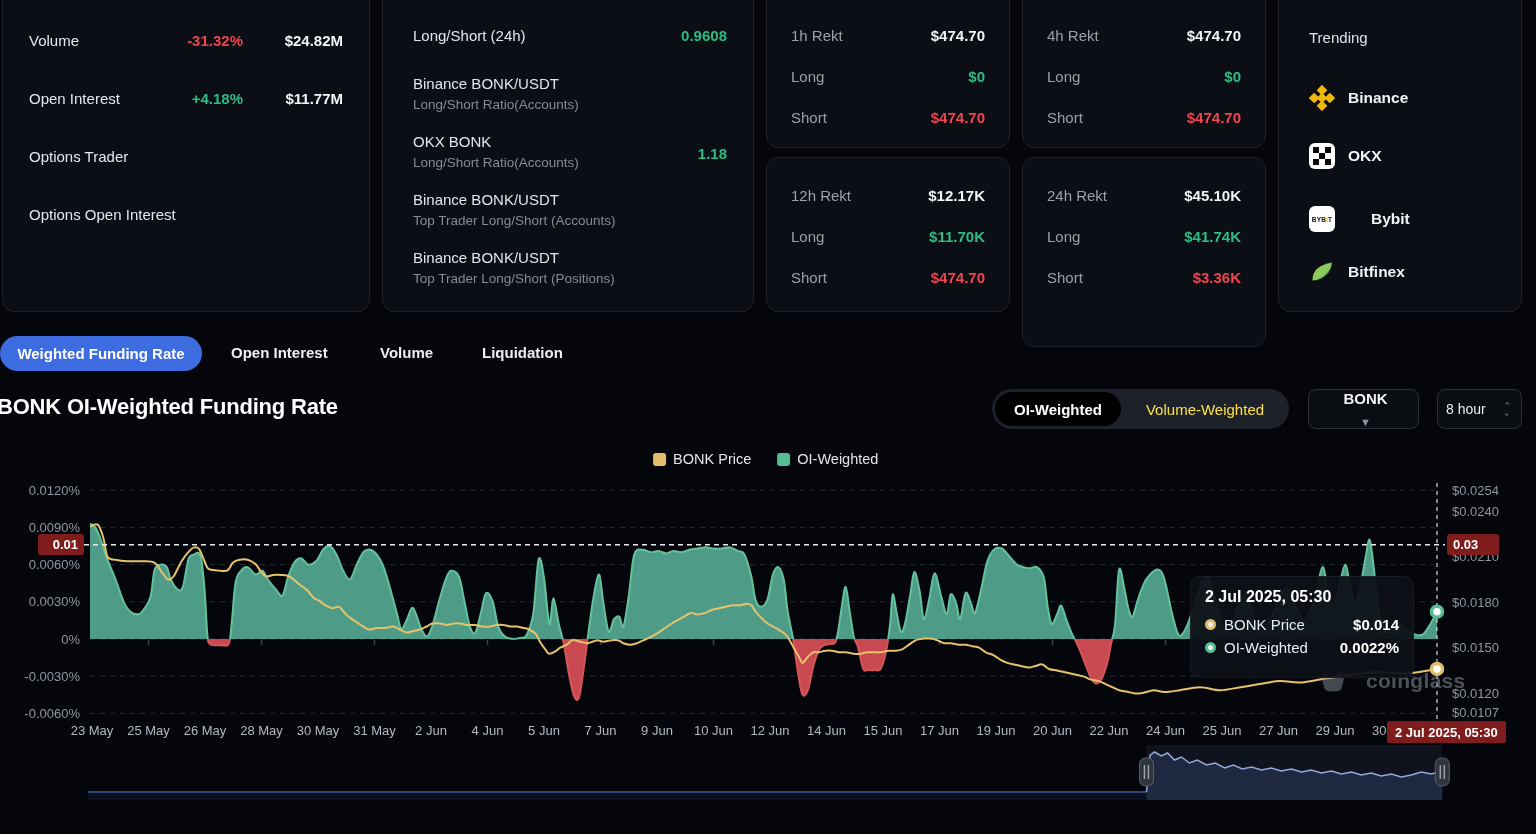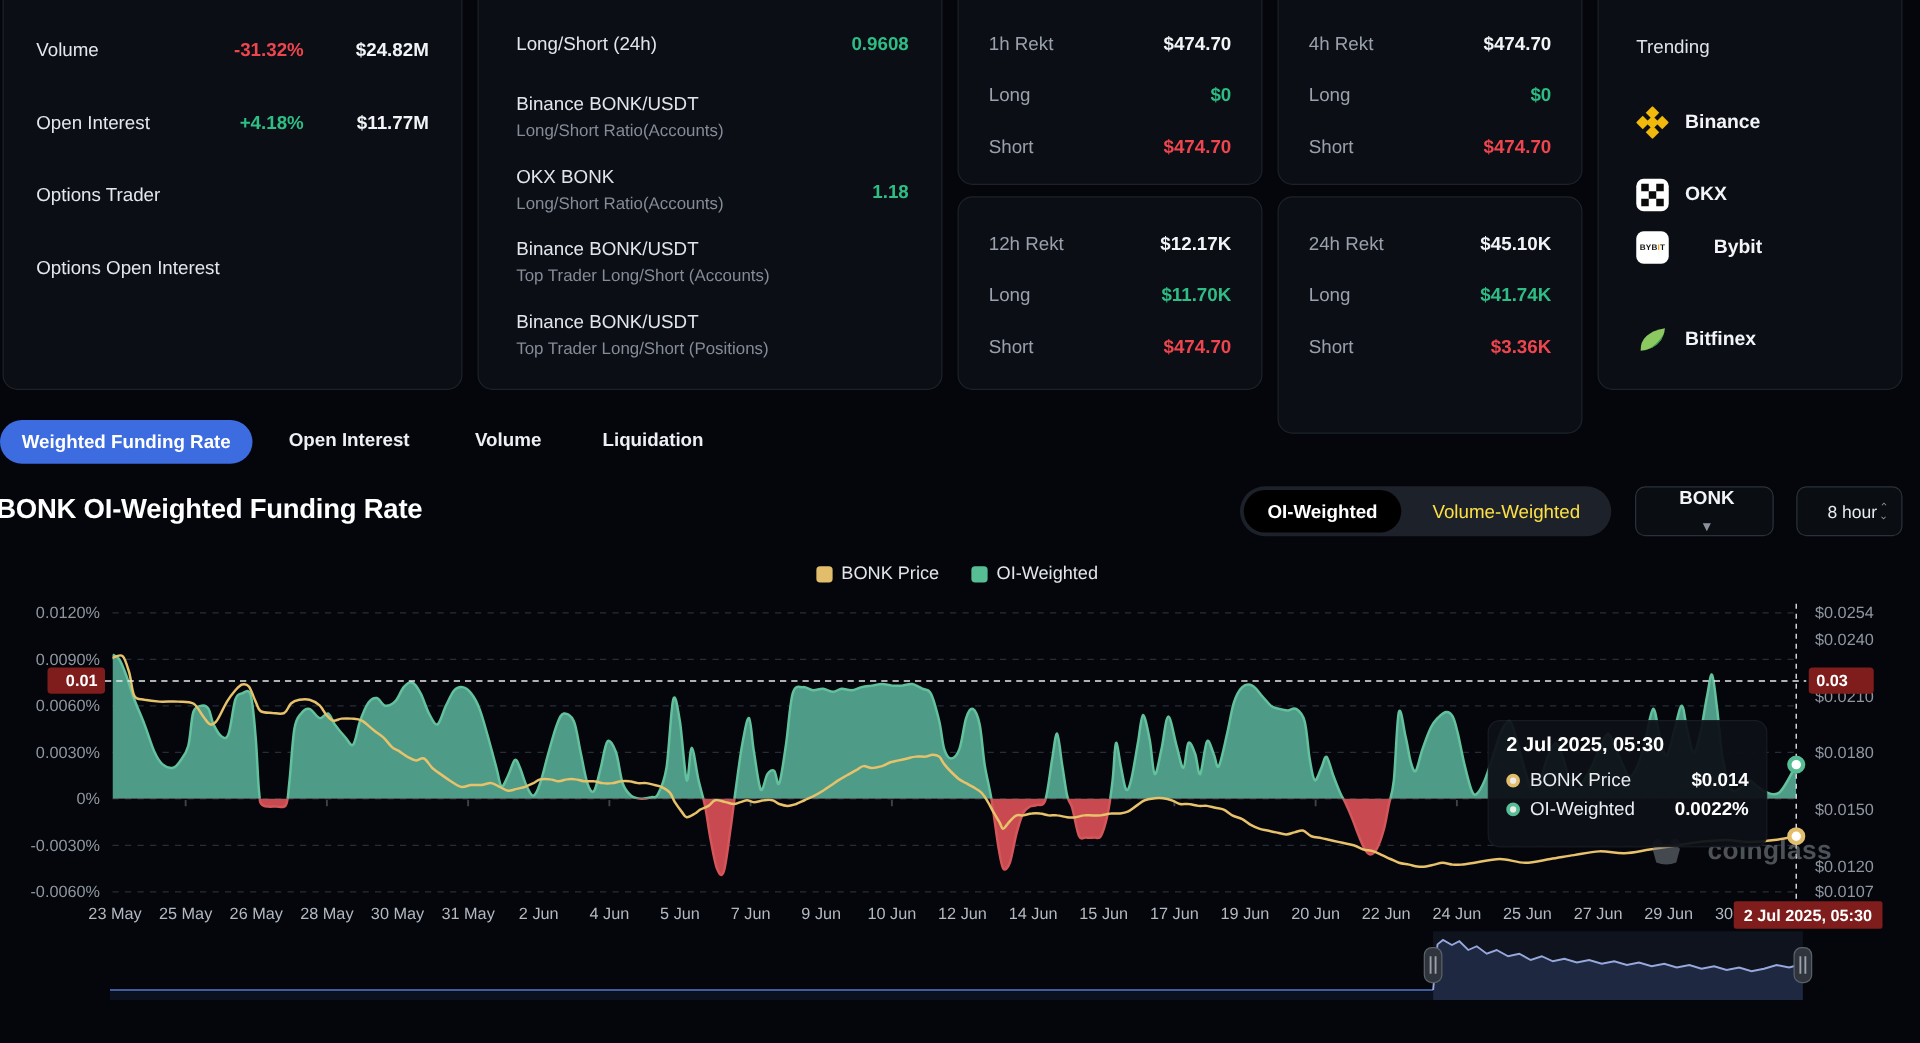--- a/index.html
+++ b/index.html
@@ -46,21 +46,21 @@
   .tab-item { position:absolute; top:344px; color:#eceff3; font-size:15px; font-weight:bold; cursor:pointer; }
 
   
   .chart-title { position:absolute; left:-3px; top:394px; color:#fff; font-size:22px; font-weight:bold; letter-spacing:-0.2px; }
   .toggle { position:absolute; left:992px; top:389px; width:297px; height:40px; background:#1d2129; border-radius:20px; display:flex; align-items:center; }
   .toggle-seg { height:34px; margin:0 3px; border-radius:17px; display:flex; align-items:center; justify-content:center; font-size:15px; cursor:pointer; }
   .toggle-active { background:#000; color:#fff; width:126px; font-weight:bold; }
   .toggle-inactive { color:#fde047; width:156px; }
   .select { position:absolute; top:389px; height:40px; background:#0a0d12; border:1px solid #2b303a; border-radius:8px; display:flex; align-items:center; cursor:pointer; }
   .select-symbol { left:1308px; width:111px; padding:0 12px 0 16px;flex-direction:column; }
-  .select-interval { left:1437px; width:85px; padding:0 10px 0 24px; }
+  .select-interval { left:1437px; width:85px; padding:0 10px 0 8px; }
   .select-label { flex:1; color:#f2f4f7; font-weight:bold; font-size:15px; }
   .select-label2 { flex:1; color:#e8ebf0; font-size:14px; }
   .caret { color:#8b929c; font-size:11px; }
 
   
   .legend { position:absolute; top:451px; left:50%; transform:translateX(-51%); display:flex; gap:26px; align-items:center; }
   .legend-item { display:flex; align-items:center; gap:7px; cursor:pointer; }
   .legend-swatch { width:13px; height:13px; border-radius:3px; }
   .legend-text { color:#e2e6ec; font-size:14.5px; }
 
@@ -213,21 +213,21 @@
           <i class="b"></i>
           <i></i>
           <i class="b"></i>
           <i></i>
           <i class="b"></i>
           <i></i>
           <i class="b"></i>
         </span>
       <span class="trend-name">OKX</span>
     </div>
-    <div class="trend-row" style="top:197px;gap:36px;">
+    <div class="trend-row" style="top:218px;gap:36px;">
       <span class="xicon bybit-box">
           <span>BYB</span>
           <span class="yl">I</span>
           <span>T</span>
         </span>
       <span class="trend-name">Bybit</span>
     </div>
     <div class="trend-row" style="top:271px;">
       <span class="xicon">
         <svg width="26" height="26" viewBox="0 0 26 26">

